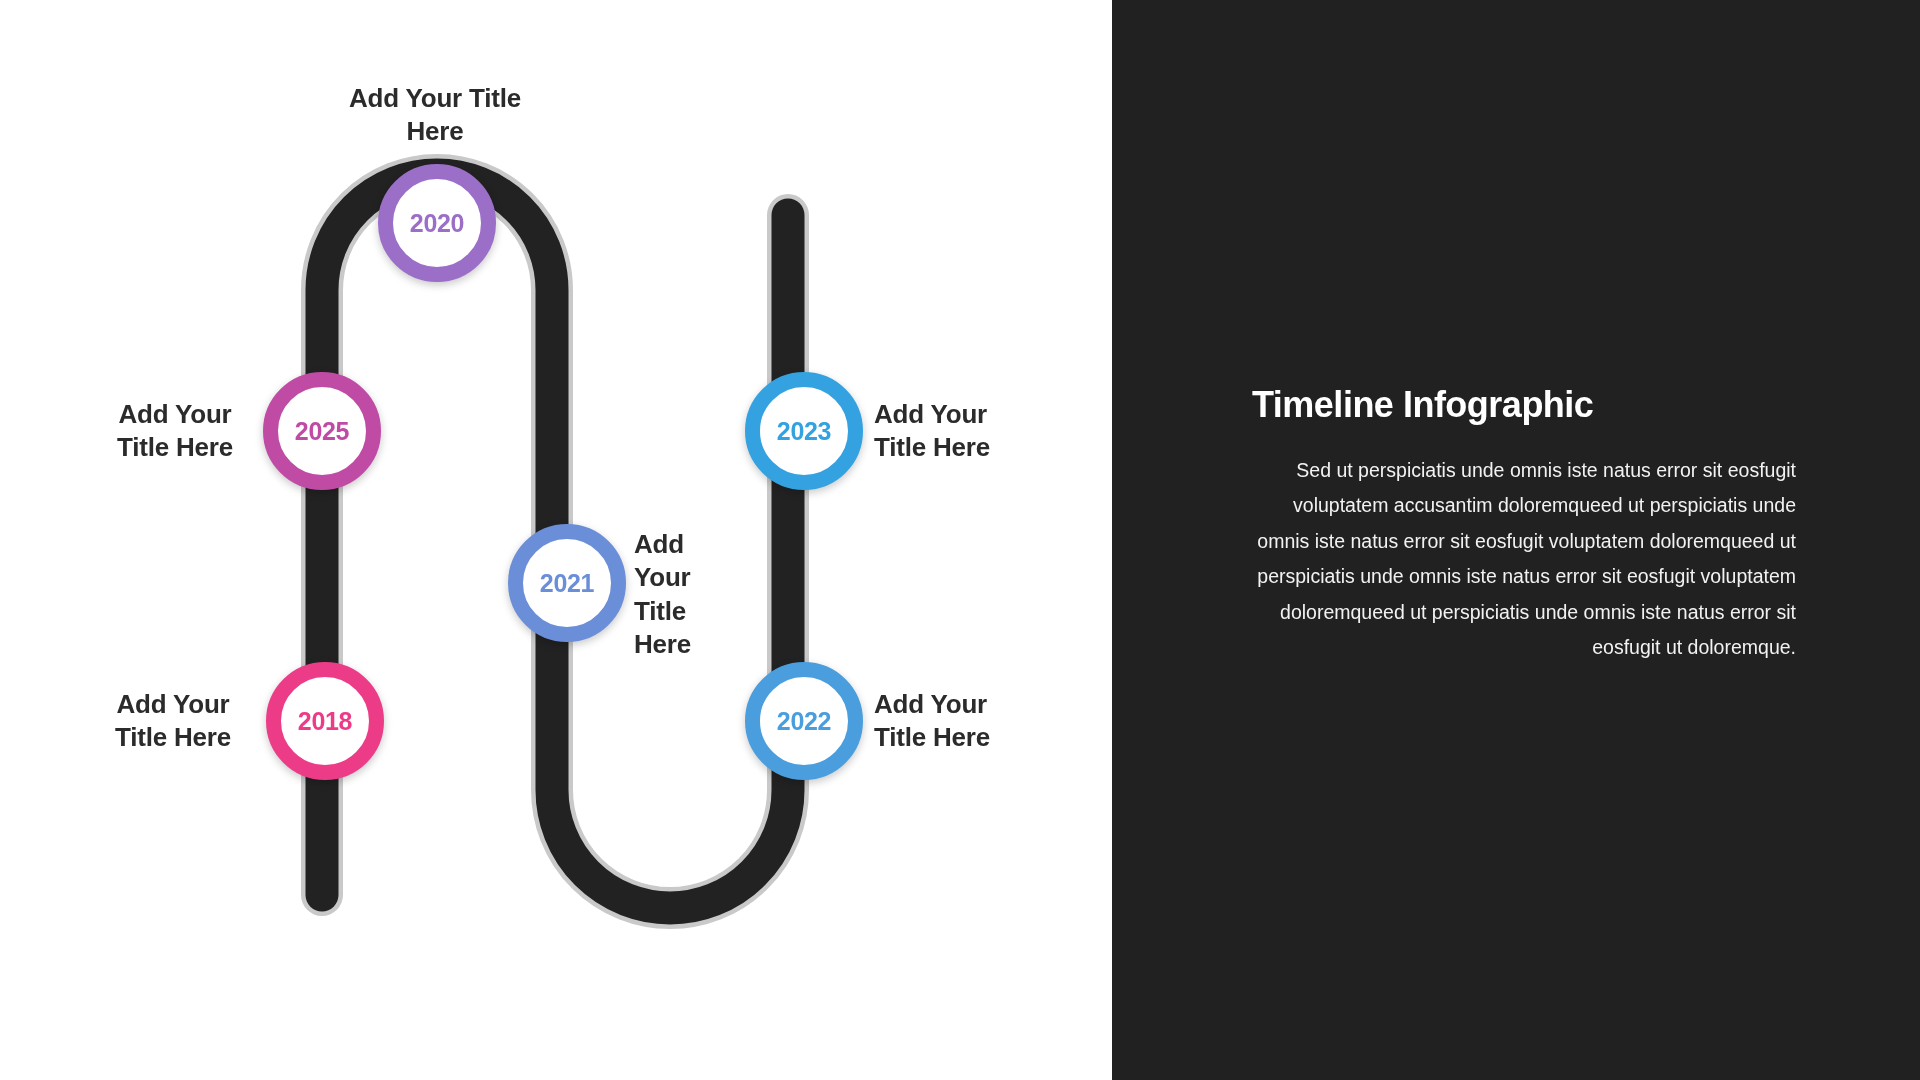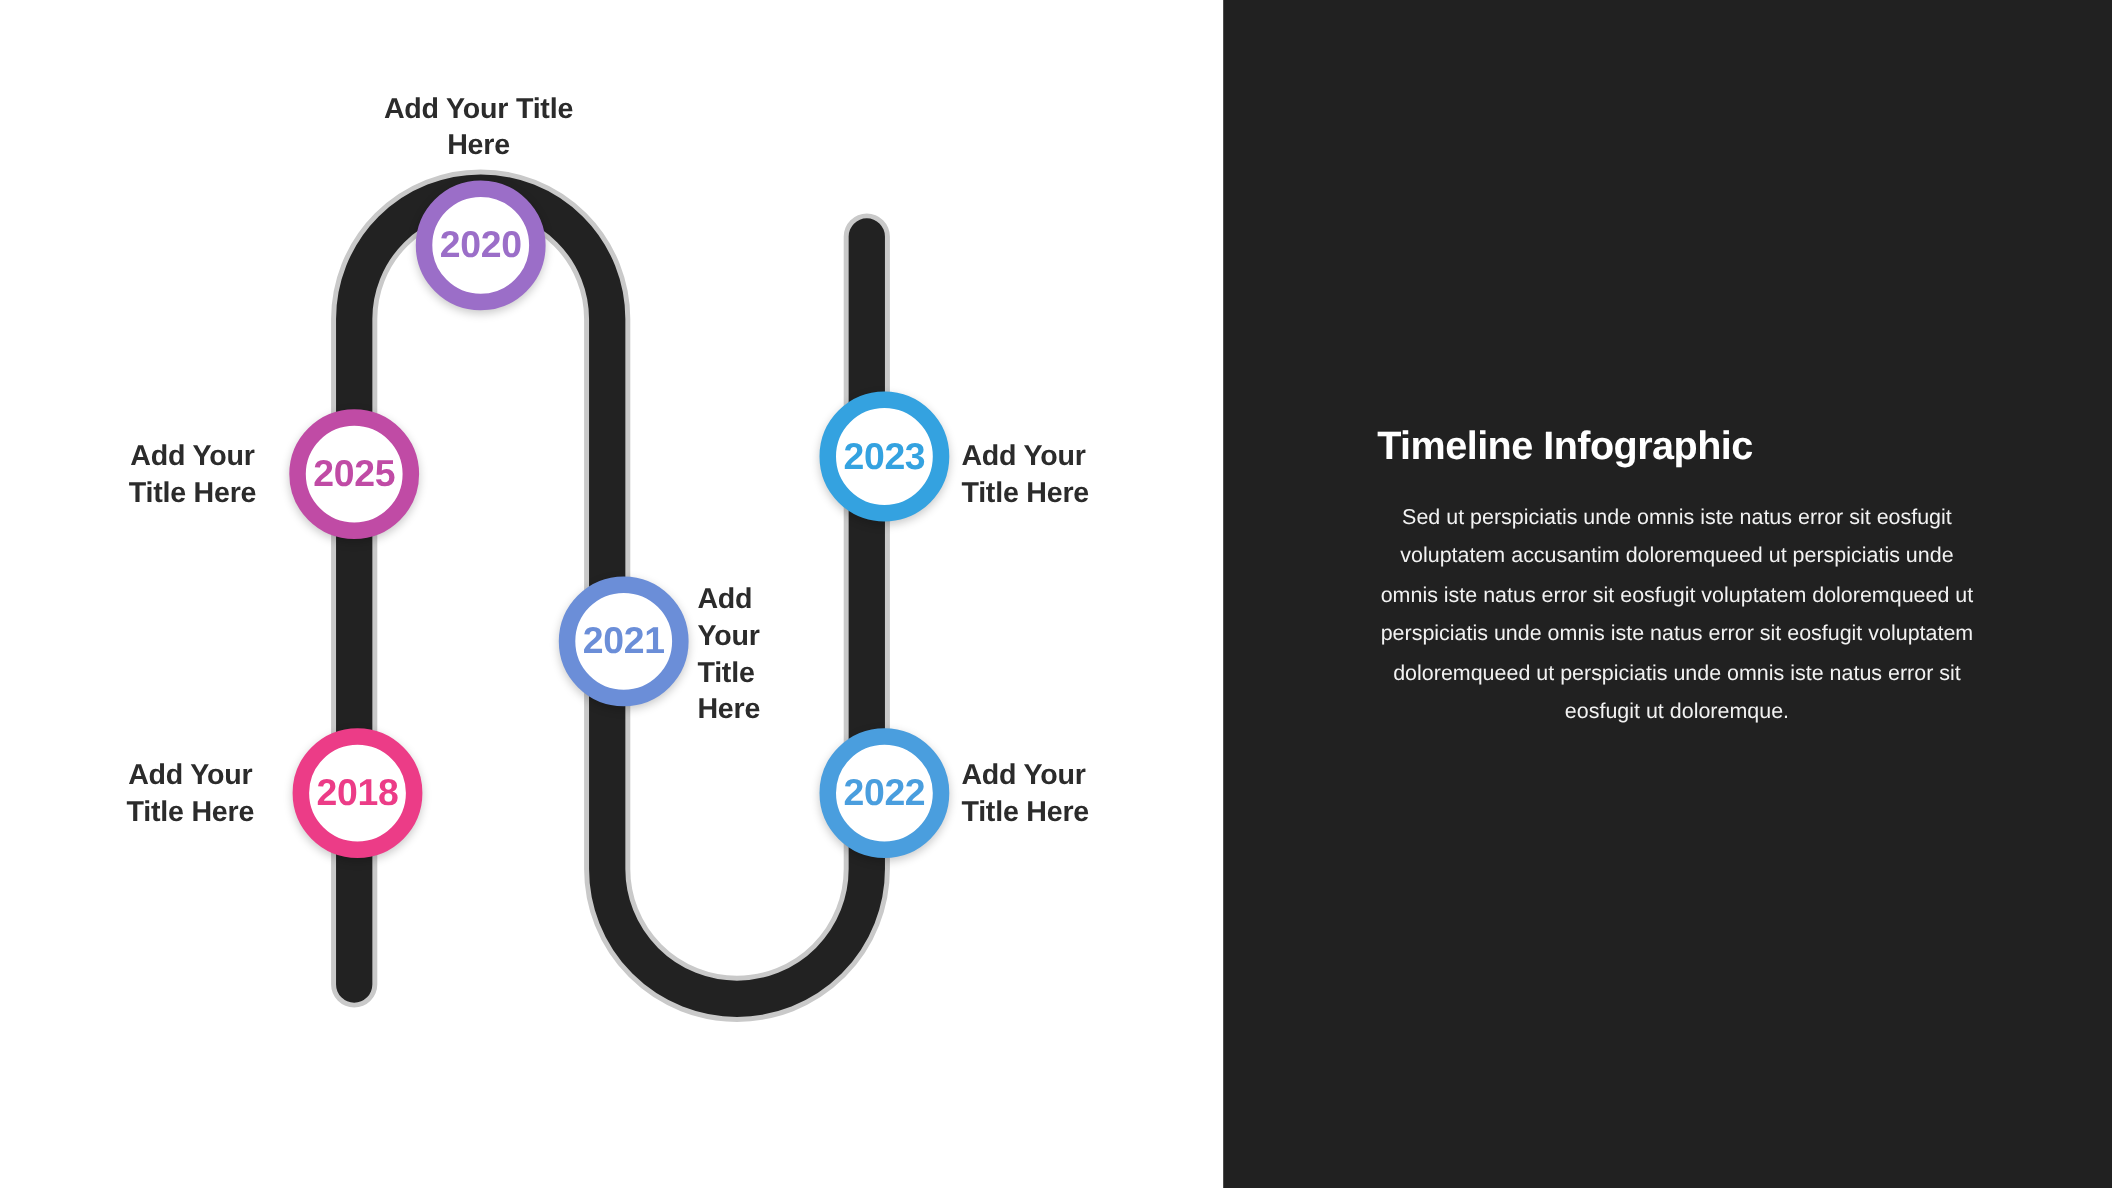--- a/index.html
+++ b/index.html
@@ -45,21 +45,21 @@
     line-height: 1.1;
     white-space: nowrap;
   }
   .panel-body {
     font-family: "Liberation Sans", sans-serif;
     font-size: 19.5px;
     font-weight: normal;
     color: #f2f2f2;
     line-height: 1.82;
     margin: 1px;
-    text-align: center;
+    text-align: right;
   }
 
   
   .stage {
     position: absolute;
     left: 0;
     top: 0;
     width: 1112px;
     height: 1080px;
   }
@@ -80,21 +80,21 @@
     background: #ffffff;
     box-sizing: border-box;
     border: 15px solid #999;
     display: flex;
     align-items: center;
     justify-content: center;
     box-shadow: 0 3px 9px rgba(0,0,0,0.22);
   }
   .marker-year {
     font-family: "Liberation Sans", sans-serif;
-    font-size: 34px;
+    font-size: 25px;
     font-weight: bold;
     letter-spacing: -0.3px;
     line-height: 1;
   }
 
   
   .label {
     position: absolute;
     font-family: "Liberation Sans", sans-serif;
     font-size: 26px;
@@ -156,21 +156,21 @@
     <div class="label narrow" style="left:634px; top:528px;">
       <span>Add Your Title Here</span>
     </div>
     <div class="marker" style="left:508px; top:524px; border-color:#6b8ed8;">
       <span class="marker-year" style="color:#6b8ed8;">2021</span>
     </div>
 
     <div class="label right" style="left:874px; top:398px; width:160px;">
       <span>Add Your Title Here</span>
     </div>
-    <div class="marker" style="left:745px; top:356px; border-color:#34a2e0;justify-content:center;">
+    <div class="marker" style="left:745px; top:372px; border-color:#34a2e0;justify-content:center;">
       <span class="marker-year" style="color:#34a2e0;">2023</span>
     </div>
 
     <div class="label right" style="left:874px; top:688px; width:160px;">
       <span>Add Your Title Here</span>
     </div>
     <div class="marker" style="left:745px; top:662px; border-color:#4a9ede;">
       <span class="marker-year" style="color:#4a9ede;">2022</span>
     </div>
 

